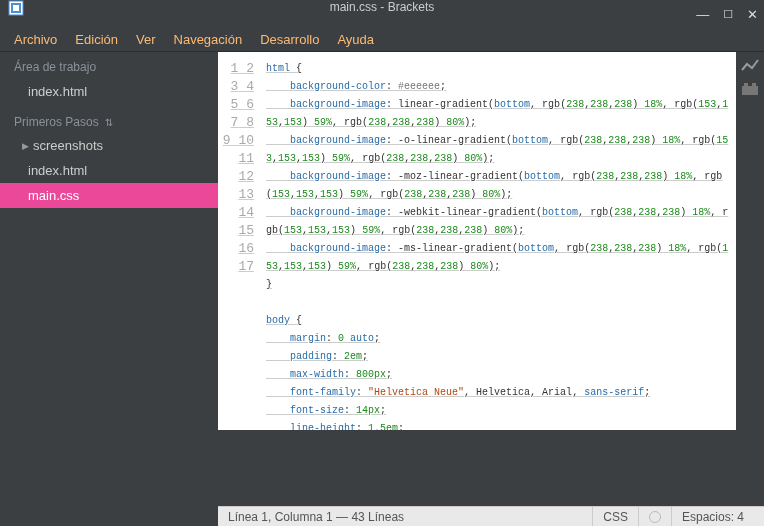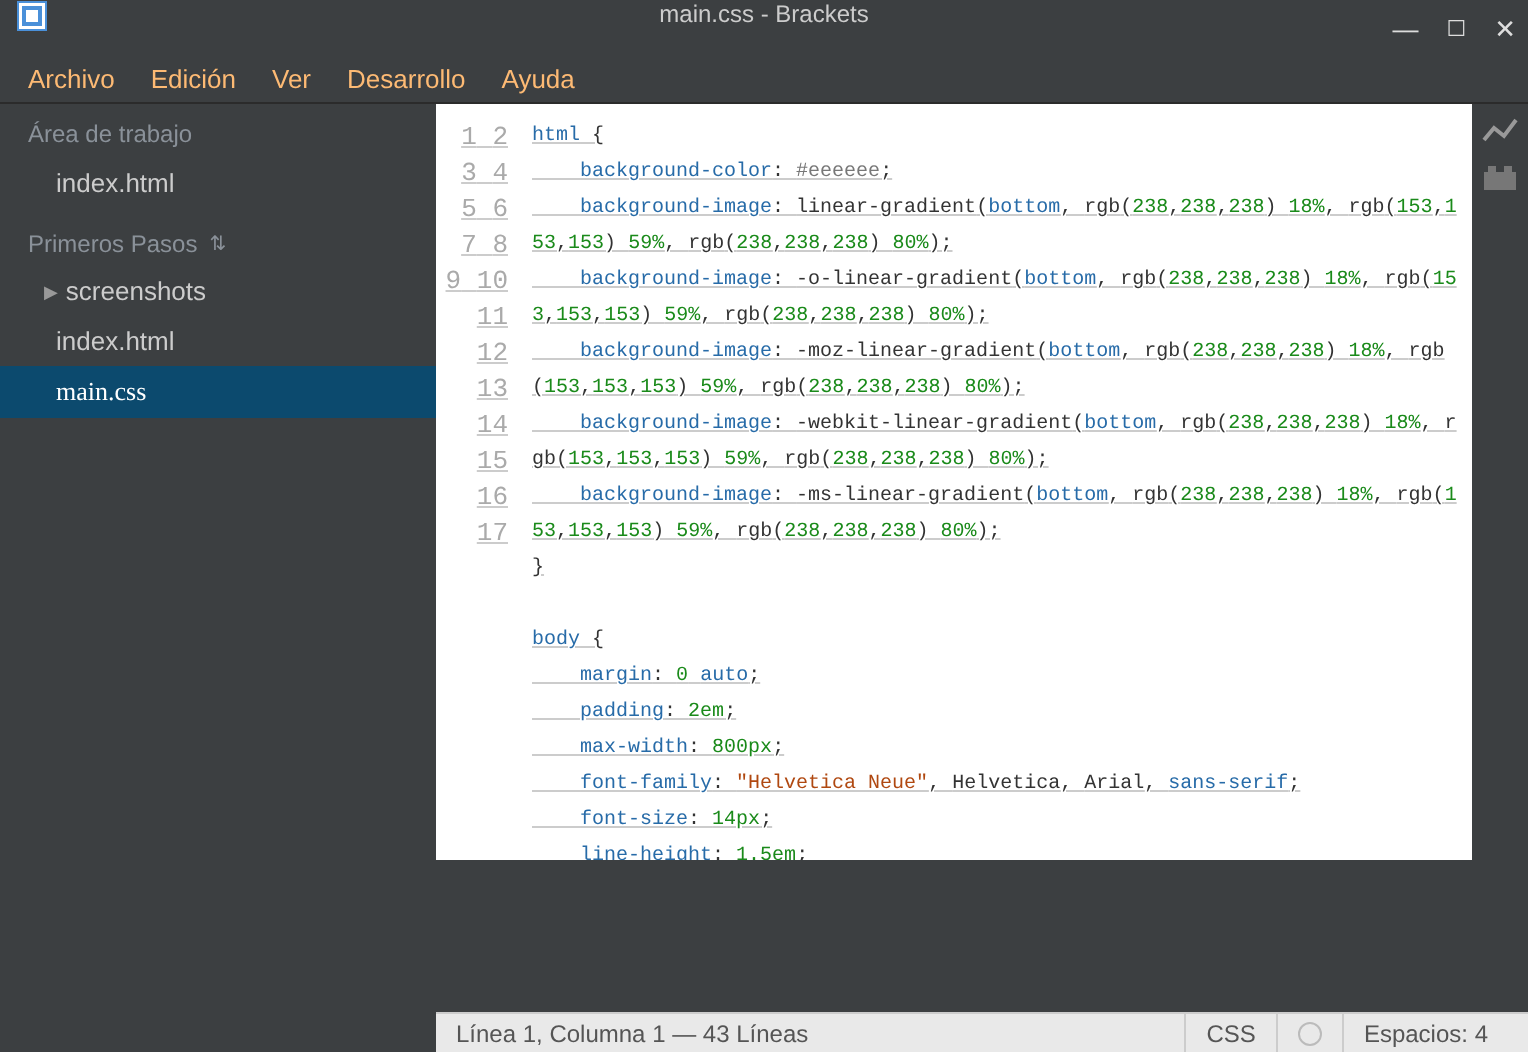--- a/index.html
+++ b/index.html
@@ -11,21 +11,21 @@
 .win-controls span { cursor:pointer; font-family: Arial; }
 .menubar { height:24px; background:#3c3f41; display:flex; align-items:center; padding:0 6px; gap:2px; color:#fdba74; font-size:13px; border-bottom:1px solid #2b2b2b; }
 .menubar .menu-item { padding:2px 8px; cursor:pointer; }
 .content { display:flex; height:378px; }
 .sidebar { width:218px; background:#3c3f41; color:#aaa; font-size:13px; display:flex; flex-direction:column; }
 .side-section { padding:8px 14px 4px; color:#8a9199; font-size:12px; }
 .side-file { padding:6px 14px 6px 28px; color:#ccc; cursor:pointer; }
 .side-group { padding:10px 14px 4px; color:#8a9199; font-size:12px; display:flex; align-items:center; gap:6px;}
 .side-tree-item { padding:5px 14px 5px 22px; color:#ccc; cursor:pointer; display:flex; align-items:center; gap:4px;}
 .tri { font-size:9px; color:#999; }
-.side-active { background:#0c4a6e; color:#fff; position:relative; padding:5px 18px 5px 28px;font-family:Liberation Serif, serif; }
+.side-active { background:#ec4899; color:#fff; position:relative; padding:5px 18px 5px 28px; }
 .side-active::after { content:""; position:absolute; right:-10px; top:0; width:0; height:0; border-top:13px solid transparent; border-bottom:13px solid transparent; border-left:10px solid #1d1f21; }
 .editor-wrap { flex:1; background:#fff; position:relative; display:flex;text-decoration:underline; }
 .gutter { width:44px; background:#fff; color:#aaa; font-family: Consolas, "Courier New", monospace; font-size:13px; text-align:right; padding:8px 8px 0 0; line-height:18px; }
 .code { flex:1; background:#fff; font-family: Consolas, "Courier New", monospace; font-size:10px; padding:8px 4px 0 4px; line-height:18px; white-space:pre-wrap; word-break:break-all; color:#333; overflow:hidden;}
 .k-tag{color:#276ba8;} .k-prop{color:#276ba8;} .k-num{color:#1a8a1a;} .k-str{color:#b04810;} .k-fn{color:#333;} .k-hex{color:#777;}
 .right-rail { width:28px; background:#3c3f41; display:flex; flex-direction:column; align-items:center; padding-top:6px; gap:10px; }
 .rail-ico { width:18px; height:14px; color:#888; cursor:pointer; }
 .statusbar { height:20px; background:#e9e9e9; color:#555; font-size:12px; display:flex; align-items:center; padding:0 10px; border-top:1px solid #ccc; position:absolute; bottom:0; left:218px; right:0;}
 .statusbar .spacer{flex:1;}
 .statusbar .cell{padding:0 10px; border-left:1px solid #ccc; height:100%; display:flex; align-items:center;}
@@ -47,20 +47,21 @@
     <span>—</span>
     <span style="font-size:11px;">☐</span>
     <span>✕</span>
   </div>
 </div>
 
 <div class="menubar">
   <span class="menu-item">Archivo</span>
   <span class="menu-item">Edición</span>
   <span class="menu-item">Ver</span>
+  <span class="menu-item">Navegación</span>
   <span class="menu-item">Desarrollo</span>
   <span class="menu-item">Ayuda</span>
 </div>
 
 <div class="content">
   <div class="sidebar">
     <div class="side-section">Área de trabajo</div>
     <div class="side-file">index.html</div>
     <div class="side-group">
       <span>Primeros Pasos</span>

